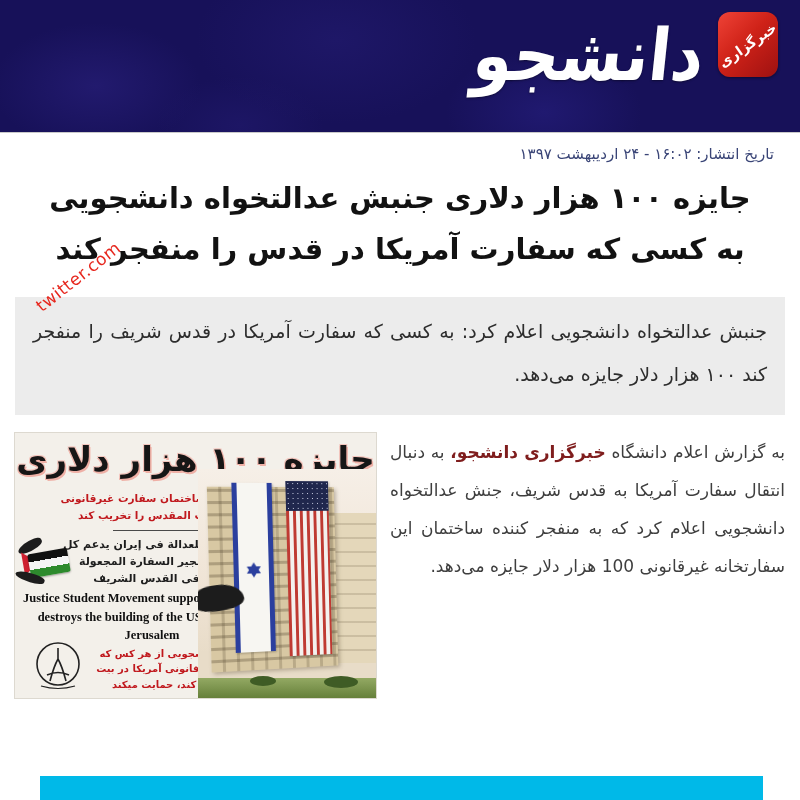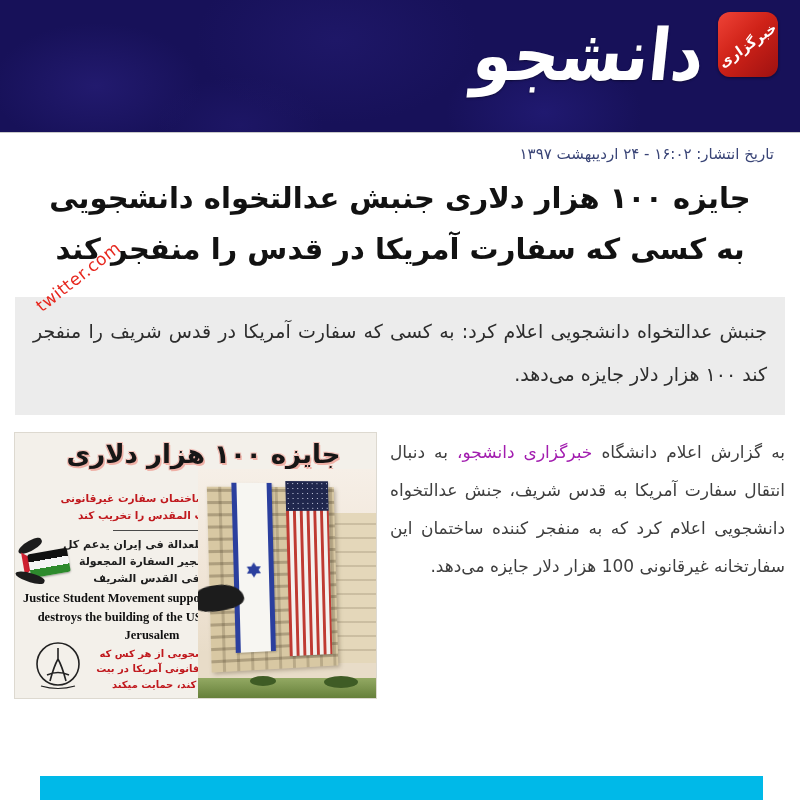--- a/index.html
+++ b/index.html
@@ -110,36 +110,36 @@
     align-items: flex-start;
   }
   .article-col { flex: 1; direction: rtl; }
   .body-p {
     text-align: justify;
     font-size: 17px;
     line-height: 38px;
     color: #3e3e3e;
   }
   .body-p + .body-p { margin-top: 28px; }
-  .bold-inline { font-weight: normal; color: #a21caf; }
+  .bold-inline { font-weight: bold; color: #7f1d1d; }
 
   
   .poster {
     flex: 0 0 auto;
     width: 361px; height: 265px;
     position: relative;
     background: #f3f0ea;
     outline: 1px solid #ddd9d0;
     overflow: hidden;
     direction: rtl;
   }
   .p-title {
-    position: absolute; top: 6px; left: 8px; width: 100%;
-    text-align: center;
-    font-size: 26px; font-weight: bold; color: #161616;
+    position: absolute; top: 6px; left: 0; width: 100%;
+    text-align: center;
+    font-size: 34px; font-weight: bold; color: #161616;
     text-shadow: 1.5px 1.5px 0 #efb0a6, -1px -1px 0 #f3c6be, 1px -1px 0 #f3c6be, -1px 1px 0 #efb0a6;
   }
   .p-sub {
     position: absolute; top: 57px; left: 38px; width: 235px;
     text-align: center;
     font-size: 10.5px; font-weight: bold; color: #c0181d;
     line-height: 1.6;
   }
   .p-divider {
     position: absolute; top: 97px; left: 98px; width: 125px;

